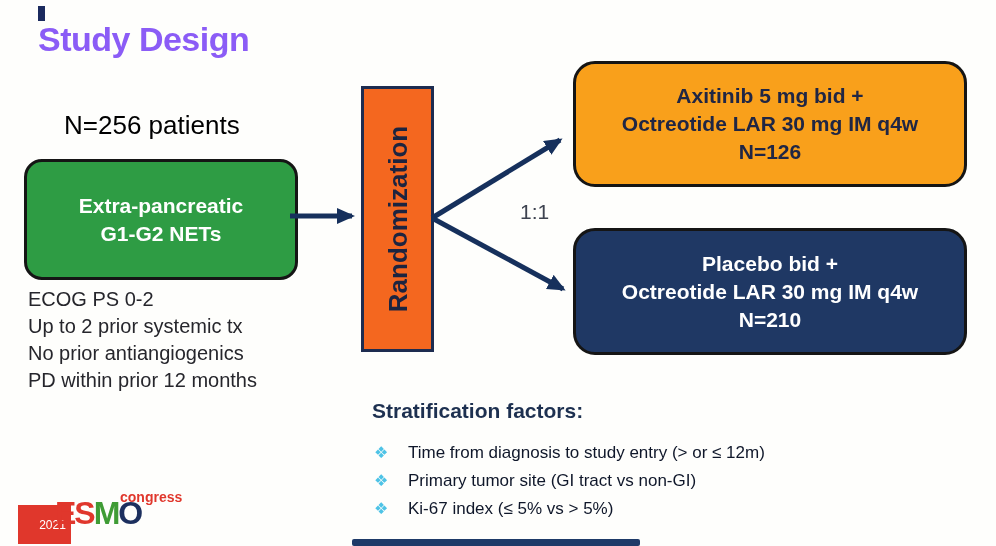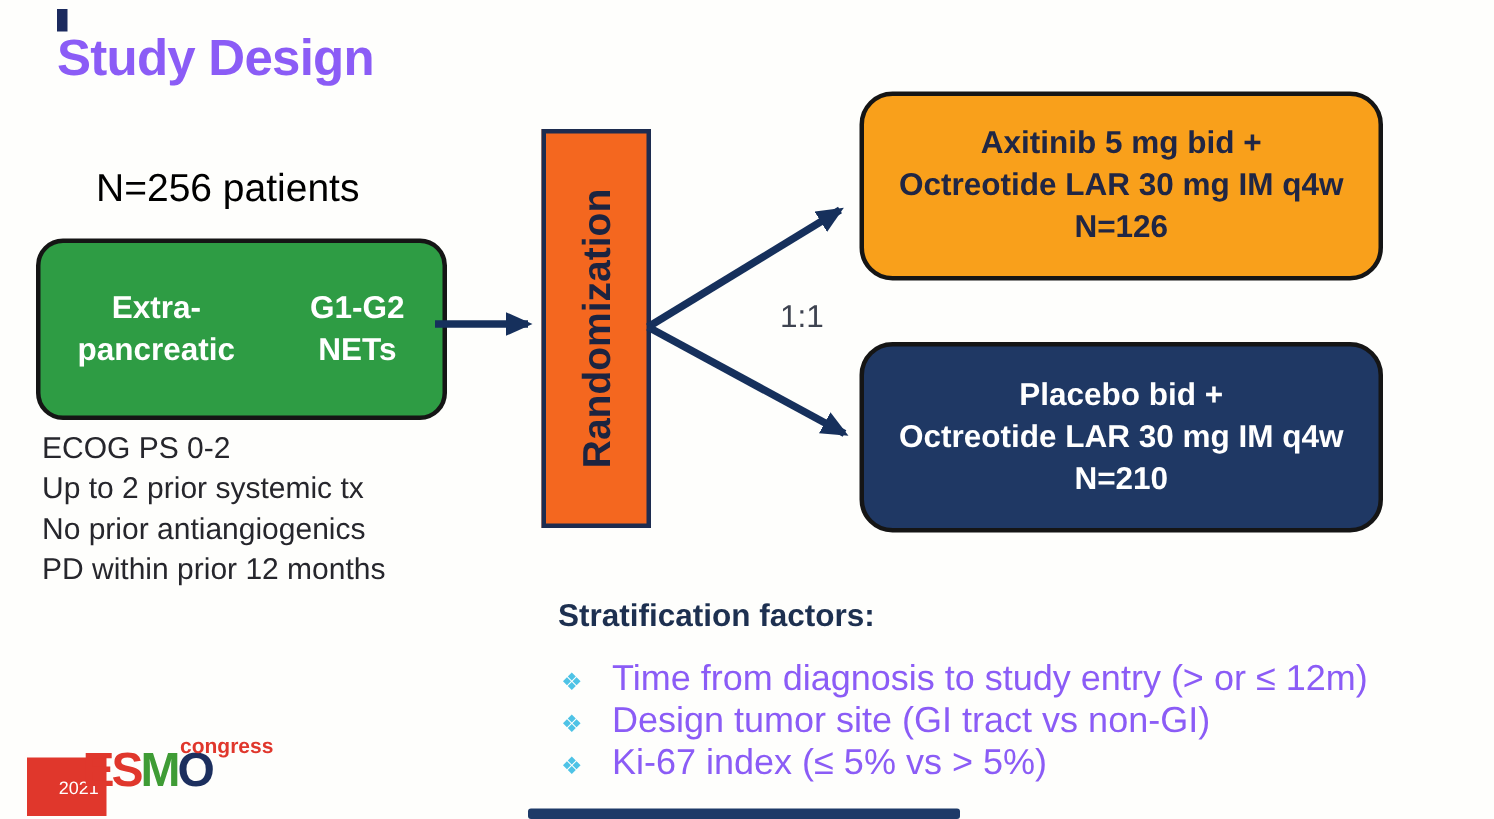--- a/index.html
+++ b/index.html
@@ -4,45 +4,45 @@
 <style>
   html,body{margin:0;padding:0;}
   body{width:996px;height:546px;background:#fdfdfa;font-family:"Liberation Sans",sans-serif;overflow:hidden;}
   .slide{position:relative;width:996px;height:546px;background:#fefefc;}
 
   .page-title{position:absolute;left:38px;top:20px;font-size:34px;font-weight:700;color:#8b5cf6;letter-spacing:-0.5px;}
   .top-tick{position:absolute;left:38px;top:6px;width:7px;height:15px;background:#1b2a5e;}
   .n-patients{position:absolute;left:64px;top:110px;font-size:26px;color:#000000;}
 
   .population-box{position:absolute;left:24px;top:159px;width:268px;height:115px;background:#2e9c44;
-    border:3px solid #151515;border-radius:18px;display:flex;flex-direction:row;justify-content:center;
+    border:3px solid #151515;border-radius:18px;display:flex;flex-direction:column;justify-content:center;
     align-items:center;color:#ffffff;font-weight:700;font-size:21px;line-height:28px;text-align:center;}
 
   .eligibility{position:absolute;left:28px;top:286px;font-size:20px;line-height:27px;color:#26262c;}
 
   .randomization-box{position:absolute;left:361px;top:86px;width:73px;height:266px;background:#f4671f;
     border:3px solid #1d2c50;box-sizing:border-box;}
   .randomization-label{position:absolute;left:50%;top:50%;transform:translate(-50%,-50%) rotate(-90deg);
     white-space:nowrap;font-size:26px;font-weight:700;color:#1c2440;}
 
   .arrows-svg{position:absolute;left:280px;top:60px;width:320px;height:280px;}
 
   .ratio-label{position:absolute;left:497px;top:200px;font-size:21px;color:#3e4350;margin-left:23px;}
 
-  .arm-box{position:absolute;left:573px;width:349px;border:3px solid #151515;border-radius:22px;
+  .arm-box{position:absolute;left:573px;width:394px;border:3px solid #151515;border-radius:22px;
     box-sizing:border-box;display:flex;flex-direction:column;justify-content:center;align-items:center;
     font-weight:700;font-size:21px;line-height:28px;text-align:center;}
   .arm-axitinib{top:61px;height:126px;background:#f9a01b;color:#202644;}
   .arm-placebo{top:228px;height:127px;background:#1f3864;color:#ffffff;}
 
   .stratification{position:absolute;left:372px;top:399px;}
   .strat-title{font-size:21px;font-weight:700;color:#1d3050;margin-bottom:16px;}
   .strat-item{display:flex;align-items:baseline;margin-bottom:1px;}
   .strat-bullet{color:#4ec3e6;font-size:16px;width:34px;flex:0 0 34px;text-align:left;padding-left:2px;}
-  .strat-text{font-size:24px;color:#8b5cf6;line-height:27px;text-align:right;}
+  .strat-text{font-size:17px;color:#0f172a;line-height:27px;text-align:right;}
 
   .logo{position:absolute;left:18px;top:489px;width:160px;height:50px;}
   .logo-year{position:absolute;left:0;top:16px;width:37px;height:39px;background:#e0372c;color:#ffffff;
     font-size:12px;font-weight:400;display:flex;align-items:center;justify-content:center;padding-left:16px;}
   .logo-letters{position:absolute;left:37px;top:5px;font-size:32px;font-weight:800;letter-spacing:-2px;line-height:38px;}
   .logo-es{color:#e0372c;}
   .logo-m{color:#3f9c35;}
   .logo-o{color:#1c2f5e;}
   .logo-congress{position:absolute;left:102px;top:0;font-size:14px;font-weight:700;color:#e0372c;}
 
@@ -99,21 +99,21 @@
   </div>
 
   <div class="stratification">
     <div class="strat-title">Stratification factors:</div>
     <div class="strat-item">
       <span class="strat-bullet">❖</span>
       <span class="strat-text">Time from diagnosis to study entry (&gt; or ≤ 12m)</span>
     </div>
     <div class="strat-item">
       <span class="strat-bullet">❖</span>
-      <span class="strat-text">Design tumor site (GI tract vs non-GI)</span>
+      <span class="strat-text">Primary tumor site (GI tract vs non-GI)</span>
     </div>
     <div class="strat-item">
       <span class="strat-bullet">❖</span>
       <span class="strat-text">Ki-67 index (≤ 5% vs &gt; 5%)</span>
     </div>
   </div>
 
   <div class="logo">
     <div class="logo-year">2021</div>
     <div class="logo-letters"><span class="logo-es">ES</span><span class="logo-m">M</span><span class="logo-o">O</span></div>

